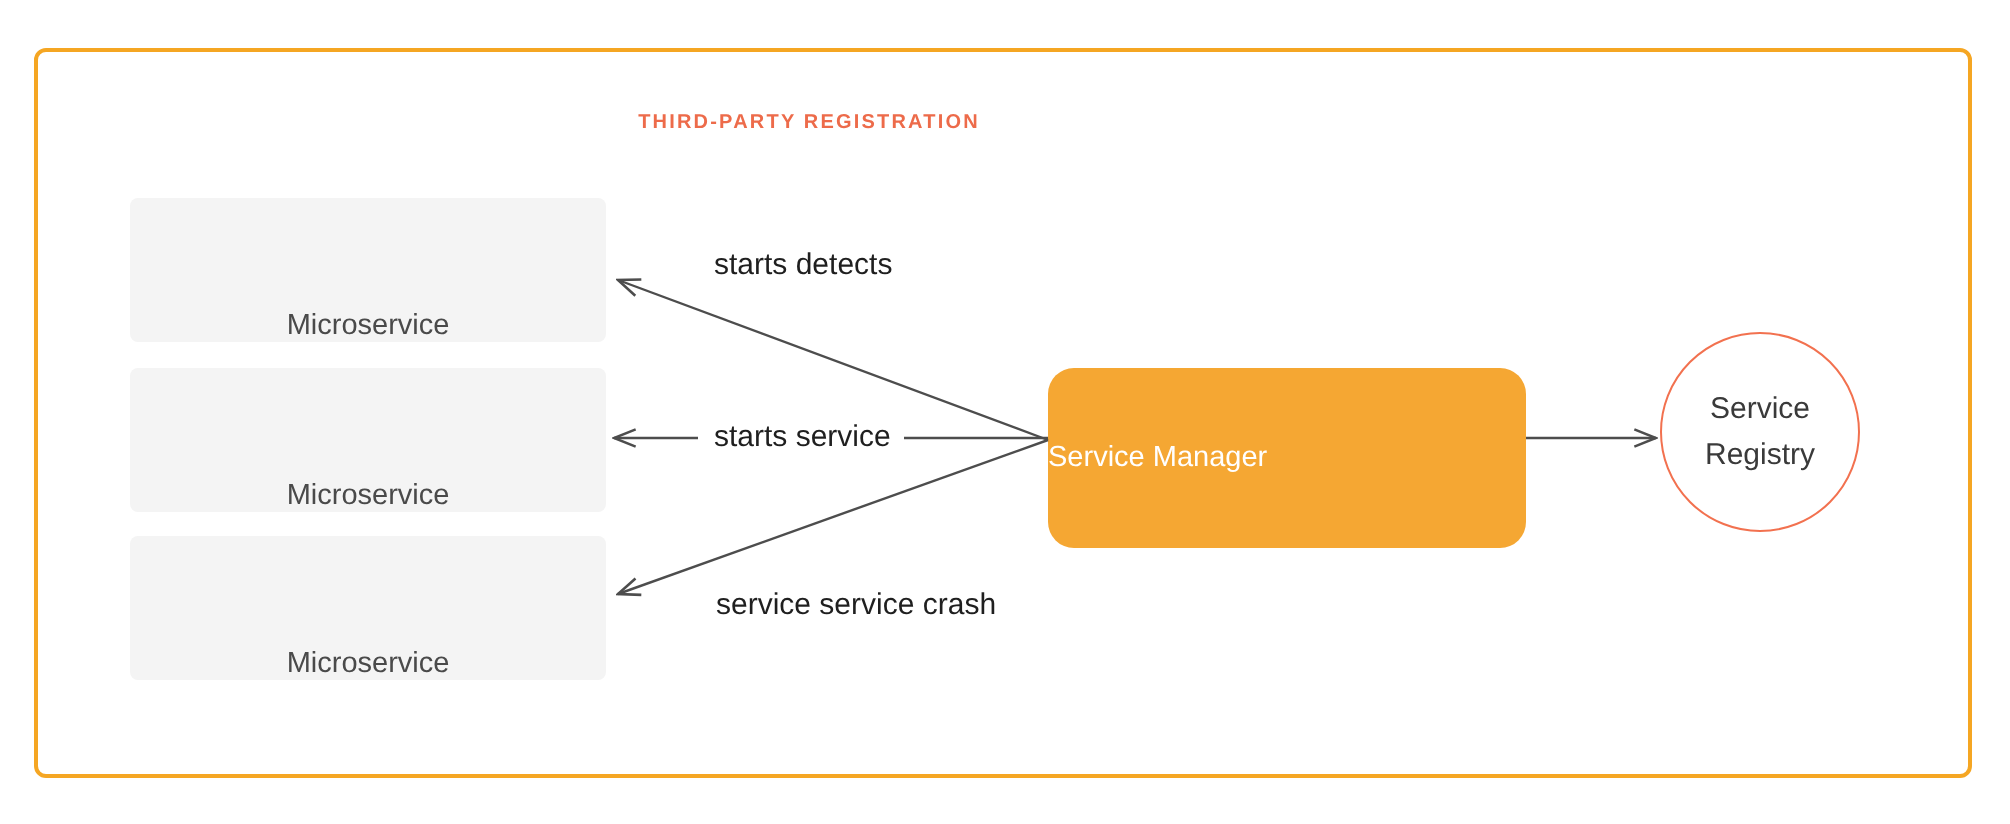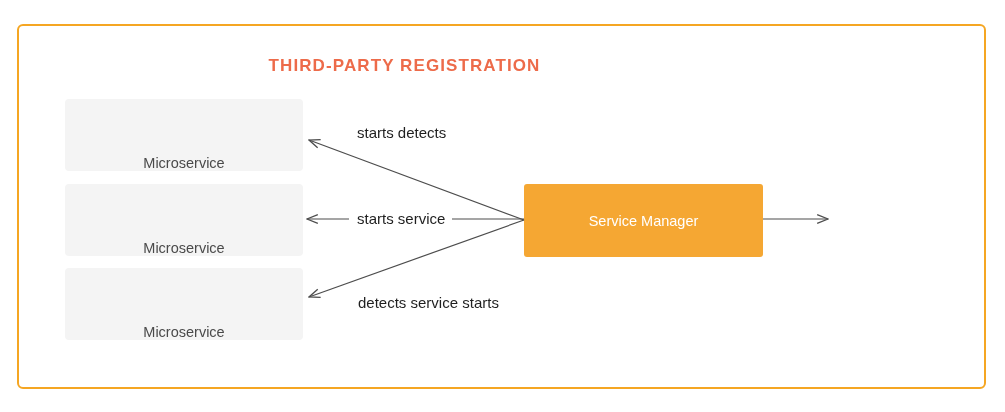--- a/index.html
+++ b/index.html
@@ -25,21 +25,21 @@
     border: 2px solid var(--frame-border, #F5A623);
     border-radius: 6px;
     background: #ffffff;
   }
   .title {
     position: absolute;
     left: 17px;
     top: 56px;
     width: 775px;
     text-align: center;
-    font-size: 17px;
+    font-size: 10px;
     font-weight: 600;
     letter-spacing: 1.1px;
     color: var(--title-text, #ED6B4A);
   }
   .ms-box {
     position: absolute;
     left: 65px;
     width: 238px;
     height: 72px;
     background: var(--microservice-fill, #F4F4F4);
@@ -51,26 +51,25 @@
     color: var(--node-text, #4A4A4A);
   }
   .ms-1 { top: 99px; }
   .ms-2 { top: 184px; }
   .ms-3 { top: 268px; }
   .manager {
     position: absolute;
     left: 524px;
     top: 184px;
     width: 239px;
-    height: 73px;
+    height: 90px;
     background: var(--manager-fill, #F5A733);
-    border-radius: 3px;
+    border-radius: 13px;
     display: flex;
     align-items: center;
-    justify-content: center;
     font-size: 14.5px;
     color: var(--manager-text, #FFFFFF);
   }
   .registry {
     position: absolute;
     left: 830px;
     top: 166px;
     width: 100px;
     height: 100px;
     box-sizing: border-box;
@@ -125,35 +124,38 @@
     <span>Microservice</span>
   </div>
   <div class="ms-box ms-3">
     <span>Microservice</span>
   </div>
 
   <div class="manager">
     <span>Service Manager</span>
   </div>
 
+  <div class="registry">
+    <span>Service Registry</span>
+  </div>
 
   <svg class="edges" viewBox="0 0 1005 412" xmlns="http://www.w3.org/2000/svg">
     <defs>
       <marker id="arrow" viewBox="0 0 12 12" refX="11" refY="6" markerWidth="13" markerHeight="13" markerUnits="userSpaceOnUse" orient="auto">
         <path class="arrow-head" d="M1,2 L11,6 L1,10"></path>
       </marker>
     </defs>
 
     <line x1="524" y1="220" x2="309" y2="140" marker-end="url(#arrow)"></line>
 
     <line x1="524" y1="219" x2="452" y2="219"></line>
     <line x1="349" y1="219" x2="307" y2="219" marker-end="url(#arrow)"></line>
 
     <line x1="524" y1="220" x2="309" y2="297" marker-end="url(#arrow)"></line>
 
     <line x1="763" y1="219" x2="828" y2="219" marker-end="url(#arrow)"></line>
   </svg>
 
   <div class="edge-label lbl-starts">starts detects</div>
   <div class="edge-label lbl-stops">starts service</div>
-  <div class="edge-label lbl-crash">detects service starts</div>
+  <div class="edge-label lbl-crash">service service crash</div>
 
 </div>
 
 </body></html>

